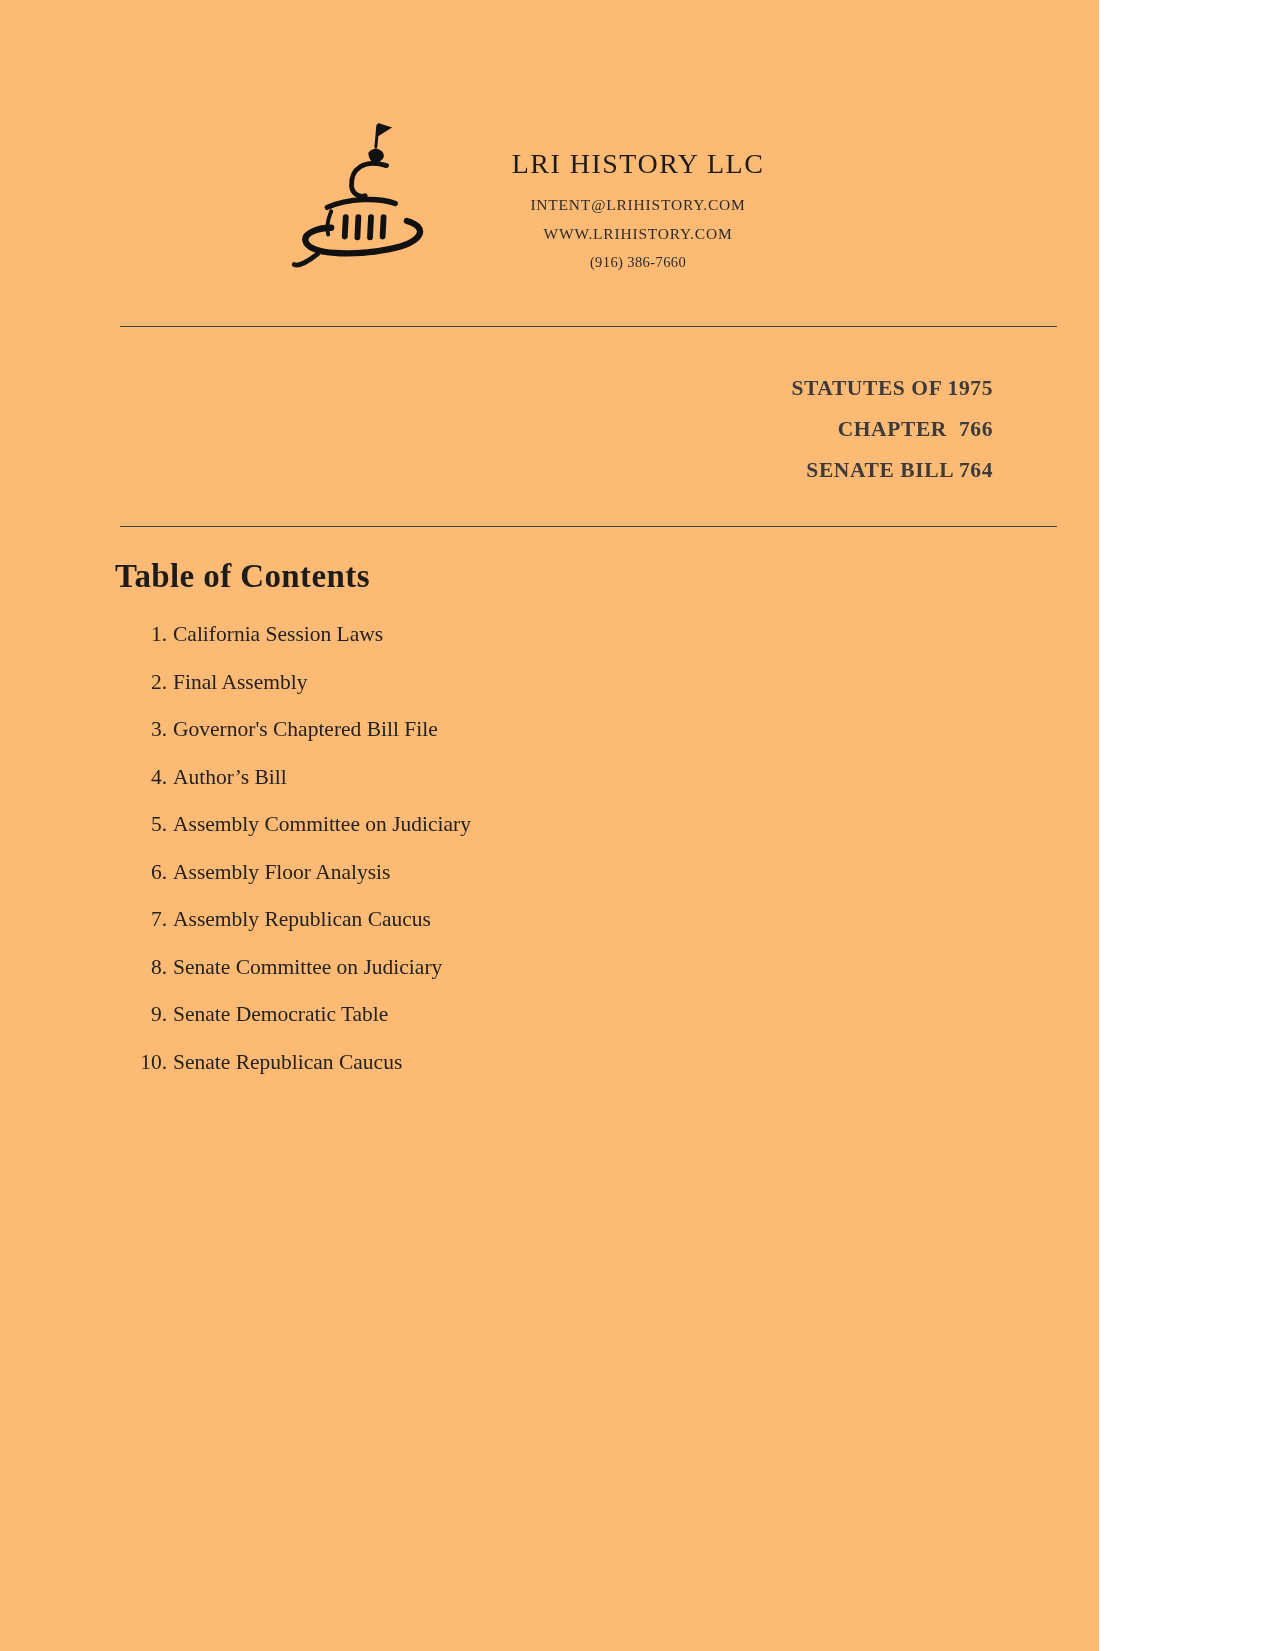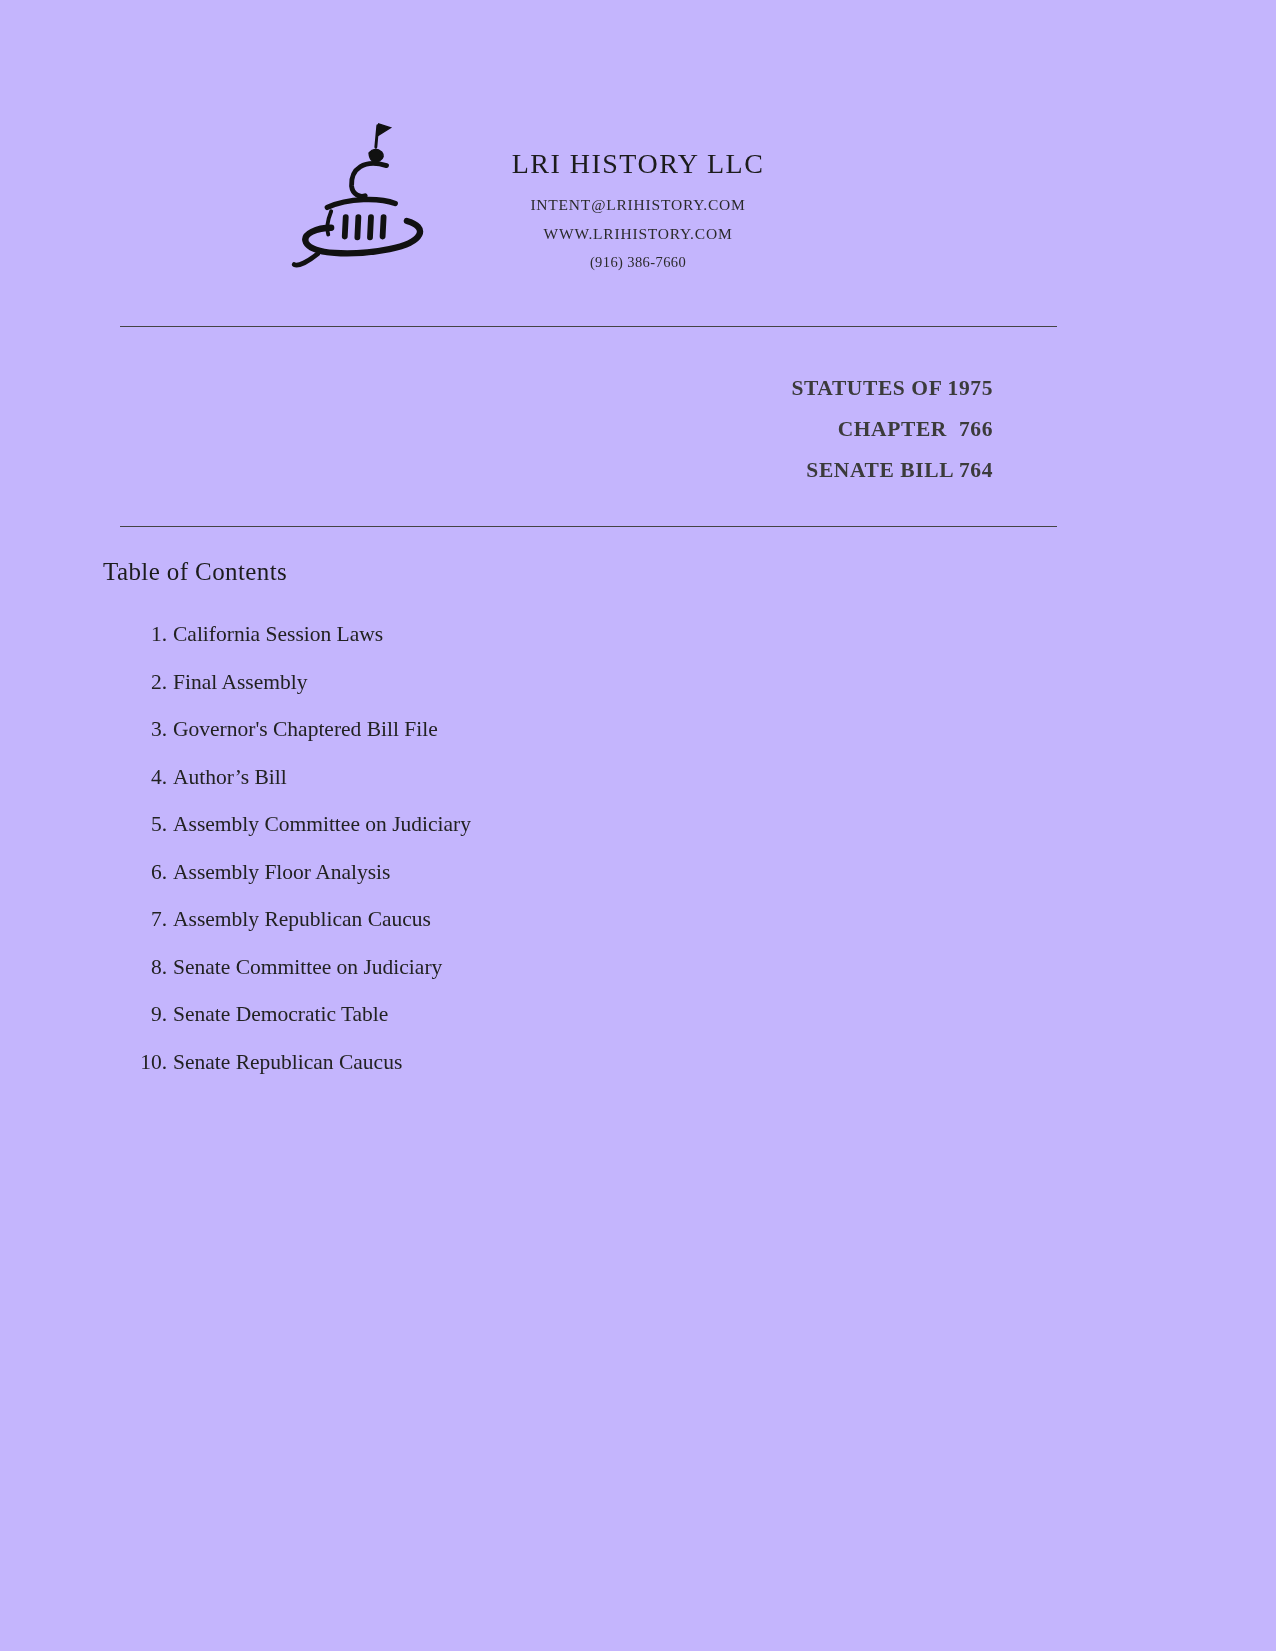--- a/index.html
+++ b/index.html
@@ -2,23 +2,23 @@
 <html><head>
 <meta charset="utf-8">
 <style>
   html, body {
     margin: 0;
     padding: 0;
     background: #ffffff;
   }
   .page {
     position: relative;
-    width: 1276px;
+    width: 1099px;
     height: 1651px;
-    background: #c4b5fd;
+    background: #fdba74;
     font-family: "Liberation Serif", serif;
     color: #222222;
     overflow: hidden;
   }
 
   
   .letterhead {
     position: absolute;
     top: 120px;
     left: 290px;
@@ -81,23 +81,23 @@
     color: #3b3b3b;
     letter-spacing: 0.6px;
     line-height: 41px;
     white-space: pre-wrap;
   }
 
   
   .toc-heading {
     position: absolute;
     top: 558px;
-    left: 103px;
-    font-size: 25px;
-    font-weight: normal;
+    left: 115px;
+    font-size: 33px;
+    font-weight: bold;
     color: #1c1c1c;
     letter-spacing: 0.4px;
   }
   .toc-list {
     position: absolute;
     top: 622px;
     left: 115px;
     width: 700px;
   }
   .toc-row {

